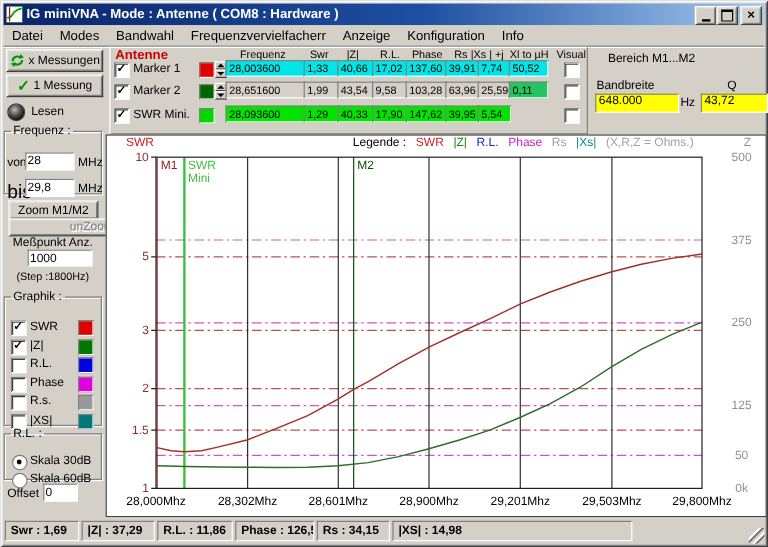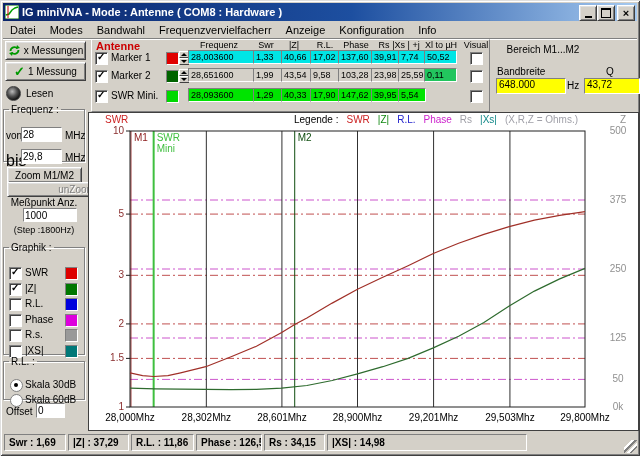--- a/index.html
+++ b/index.html
@@ -216,21 +216,21 @@
         </div>
         <div>
           <div class="tri-dn"></div>
         </div>
       </div>
       <div class="sunken field" style="position: absolute; left: 188px; top: 68px; width: 63px; height: 12px; background: rgb(212, 208, 200); pointer-events: auto;">28,651600</div>
       <div class="sunken field" style="position: absolute; left: 253px; top: 68px; width: 26px; height: 12px; background: rgb(212, 208, 200); pointer-events: auto;">1,99</div>
       <div class="sunken field" style="position: absolute; left: 281px; top: 68px; width: 26px; height: 12px; background: rgb(212, 208, 200); pointer-events: auto;">43,54</div>
       <div class="sunken field" style="position: absolute; left: 310px; top: 68px; width: 26px; height: 12px; background: rgb(212, 208, 200); pointer-events: auto;">9,58</div>
       <div class="sunken field" style="position: absolute; left: 338px; top: 68px; width: 31px; height: 12px; background: rgb(212, 208, 200); pointer-events: auto;">103,28</div>
-      <div class="sunken field" style="position: absolute; left: 371px; top: 68px; width: 25px; height: 12px; background: rgb(212, 208, 200); pointer-events: auto;">23,98</div>
+      <div class="sunken field" style="position: absolute; left: 371px; top: 68px; width: 25px; height: 12px; background: rgb(212, 208, 200); pointer-events: auto;">63,96</div>
       <div class="sunken field" style="position: absolute; left: 398px; top: 68px; width: 24px; height: 12px; background: rgb(212, 208, 200); pointer-events: auto;">25,59</div>
       <div class="sunken field" style="position: absolute; left: 424px; top: 68px; width: 29px; height: 12px; background: #22c55e; pointer-events: auto;">0,11</div>
       <div class="cb" style="position: absolute; left: 470px; top: 70px; pointer-events: auto;"></div>
       <div class="cb checked" style="position: absolute; left: 95px; top: 90px; pointer-events: auto;"></div>
       <span class="rowlbl" style="position: absolute; left: 111px; top: 90px; pointer-events: auto; text-align: right;">SWR Mini.</span>
       <div class="swatch" style="position: absolute; left: 166px; top: 90px; background: rgb(0, 216, 0); pointer-events: auto;"></div>
       <div class="sunken field" style="position: absolute; left: 188px; top: 88px; width: 63px; height: 12px; background: rgb(0, 228, 0); pointer-events: auto;">28,093600</div>
       <div class="sunken field" style="position: absolute; left: 253px; top: 88px; width: 26px; height: 12px; background: rgb(0, 228, 0); pointer-events: auto;">1,29</div>
       <div class="sunken field" style="position: absolute; left: 281px; top: 88px; width: 26px; height: 12px; background: rgb(0, 228, 0); pointer-events: auto;">40,33</div>
       <div class="sunken field" style="position: absolute; left: 310px; top: 88px; width: 26px; height: 12px; background: rgb(0, 228, 0); pointer-events: auto;">17,90</div>

